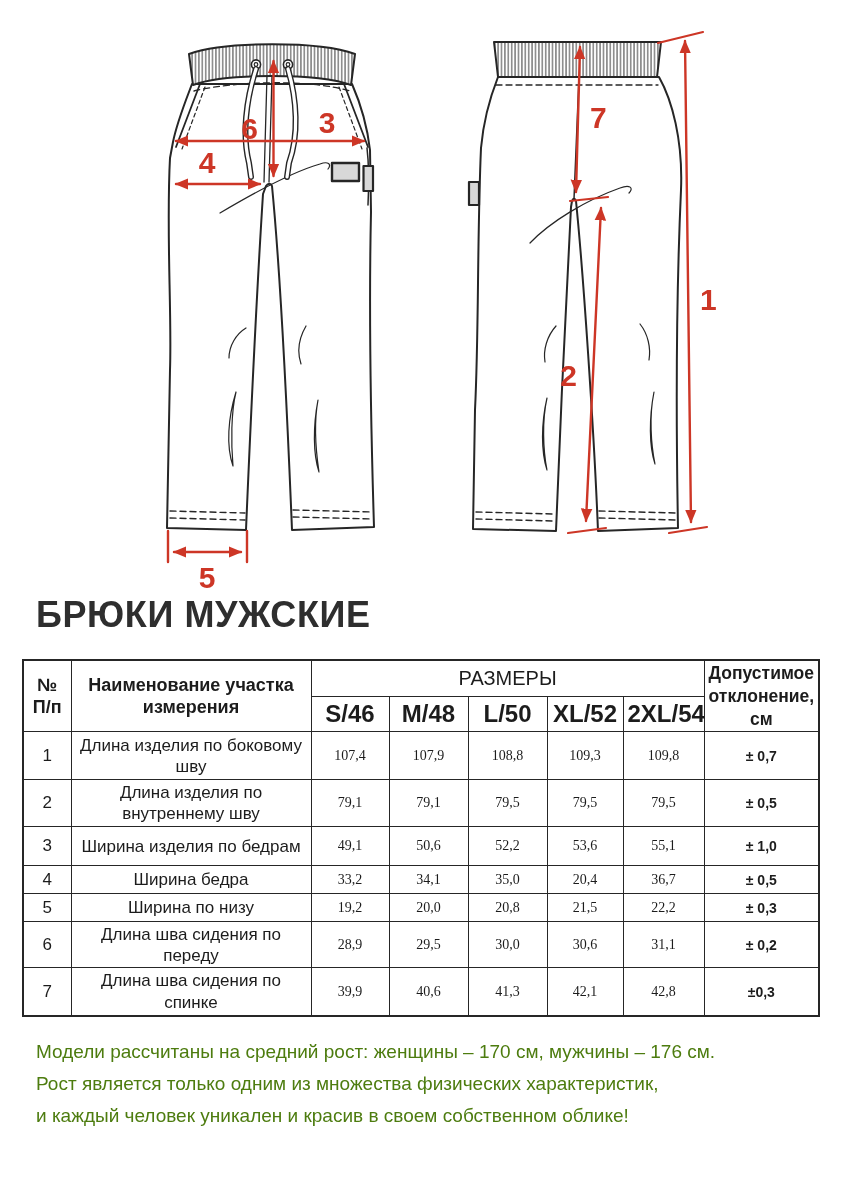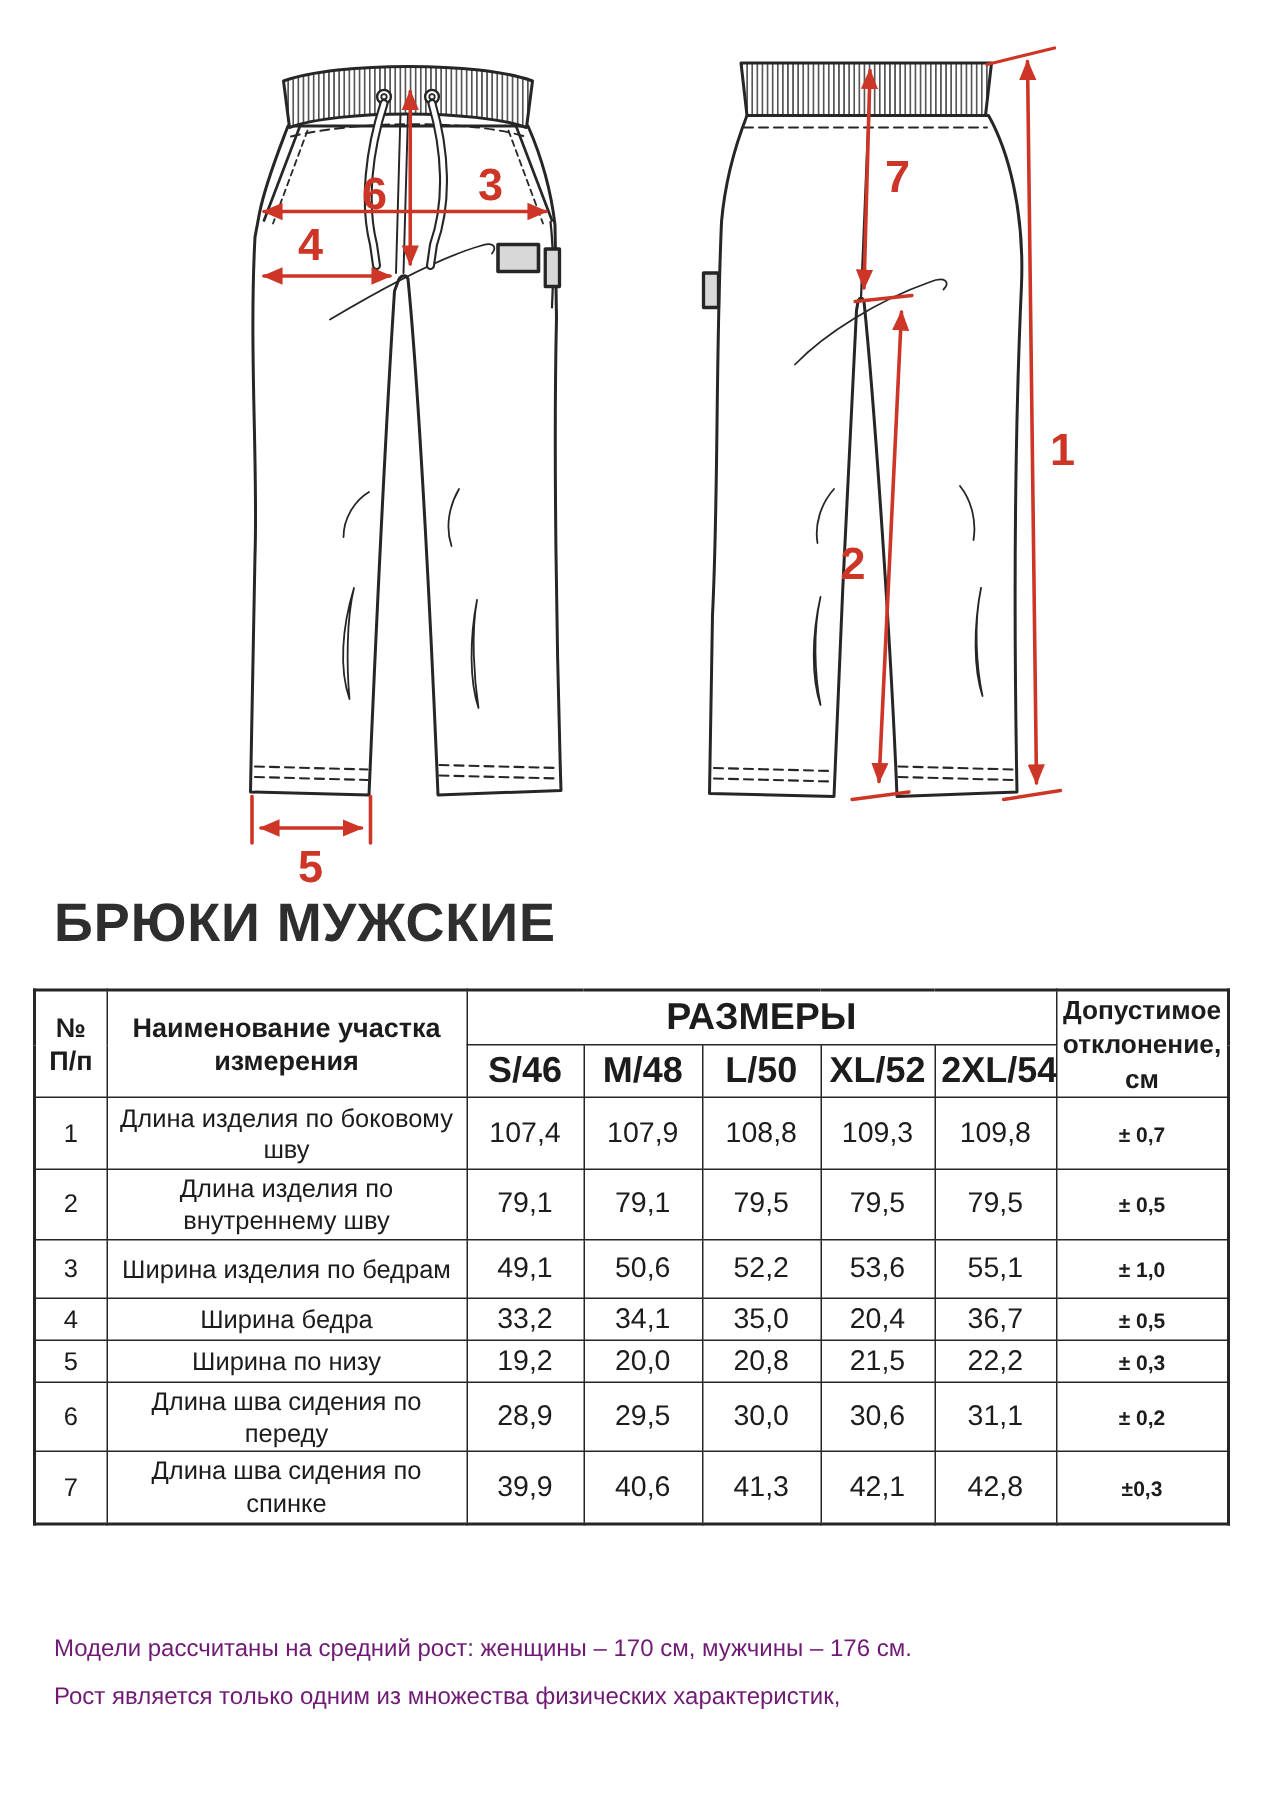--- a/index.html
+++ b/index.html
@@ -10,31 +10,31 @@
   .title{position:absolute;left:36px;top:594px;font-size:36px;font-weight:800;
          letter-spacing:.6px;color:#2e2e2e;white-space:nowrap;text-align:center;}
 
   table.spec{position:absolute;left:22px;top:659px;width:796px;border-collapse:collapse;
              table-layout:fixed;color:#1c1c1c;}
   table.spec th,table.spec td{border:1.6px solid #262626;padding:1px 4px;vertical-align:middle;
              text-align:center;overflow:hidden;}
   table.spec{border:2px solid #262626;}
   th.hno{font-size:18px;font-weight:bold;line-height:1.25;}
   th.hname{font-size:18px;font-weight:bold;line-height:1.25;padding:0 14px;}
-  th.hsizes{font-size:25px;font-weight:bold;height:33px;}
+  th.hsizes{font-size:20px;font-weight:normal;height:33px;}
   th.hsize{font-size:24px;font-weight:bold;height:32px;}
   th.htol{font-size:17.5px;font-weight:bold;line-height:1.3;padding:0 8px;}
   td.cno{font-size:17px;}
   td.cname{font-size:17px;text-align:left;padding:2px 7px;line-height:1.25;}
-  td.cval{font-size:19px;}
+  td.cval{font-size:14px;font-family:Liberation Serif, serif;}
   td.ctol{font-size:14px;font-weight:bold;}
   tr.rh1{height:48px;} tr.rh2{height:47px;} tr.rh3{height:39px;} tr.rh4{height:28px;}
   tr.rh5{height:28px;} tr.rh6{height:46px;} tr.rh7{height:48px;}
 
-  .footer{position:absolute;left:36px;top:1084px;font-size:16px;color:#701a75;
+  .footer{position:absolute;left:36px;top:1036px;font-size:19px;color:#4d7c0f;
           line-height:32px;white-space:nowrap;}
 </style>
 </head>
 <body>
 
 <div class="sheet">
 
   <svg width="841" height="590" viewBox="0 0 841 590" style="position:absolute;left:0;top:0;">
     <defs>
       <pattern id="rib" width="3.4" height="12" patternUnits="userSpaceOnUse">
@@ -222,15 +222,16 @@
       <td class="cval">42,1</td>
       <td class="cval">42,8</td>
       <td class="ctol">±0,3</td>
     </tr>
   </tbody>
     </table>
 
   <div class="footer">
     <div>Модели рассчитаны на средний рост: женщины – 170 см, мужчины – 176 см.</div>
     <div>Рост является только одним из множества физических характеристик,</div>
+    <div>и каждый человек уникален и красив в своем собственном облике!</div>
   </div>
 
 </div>
 
 </body></html>

